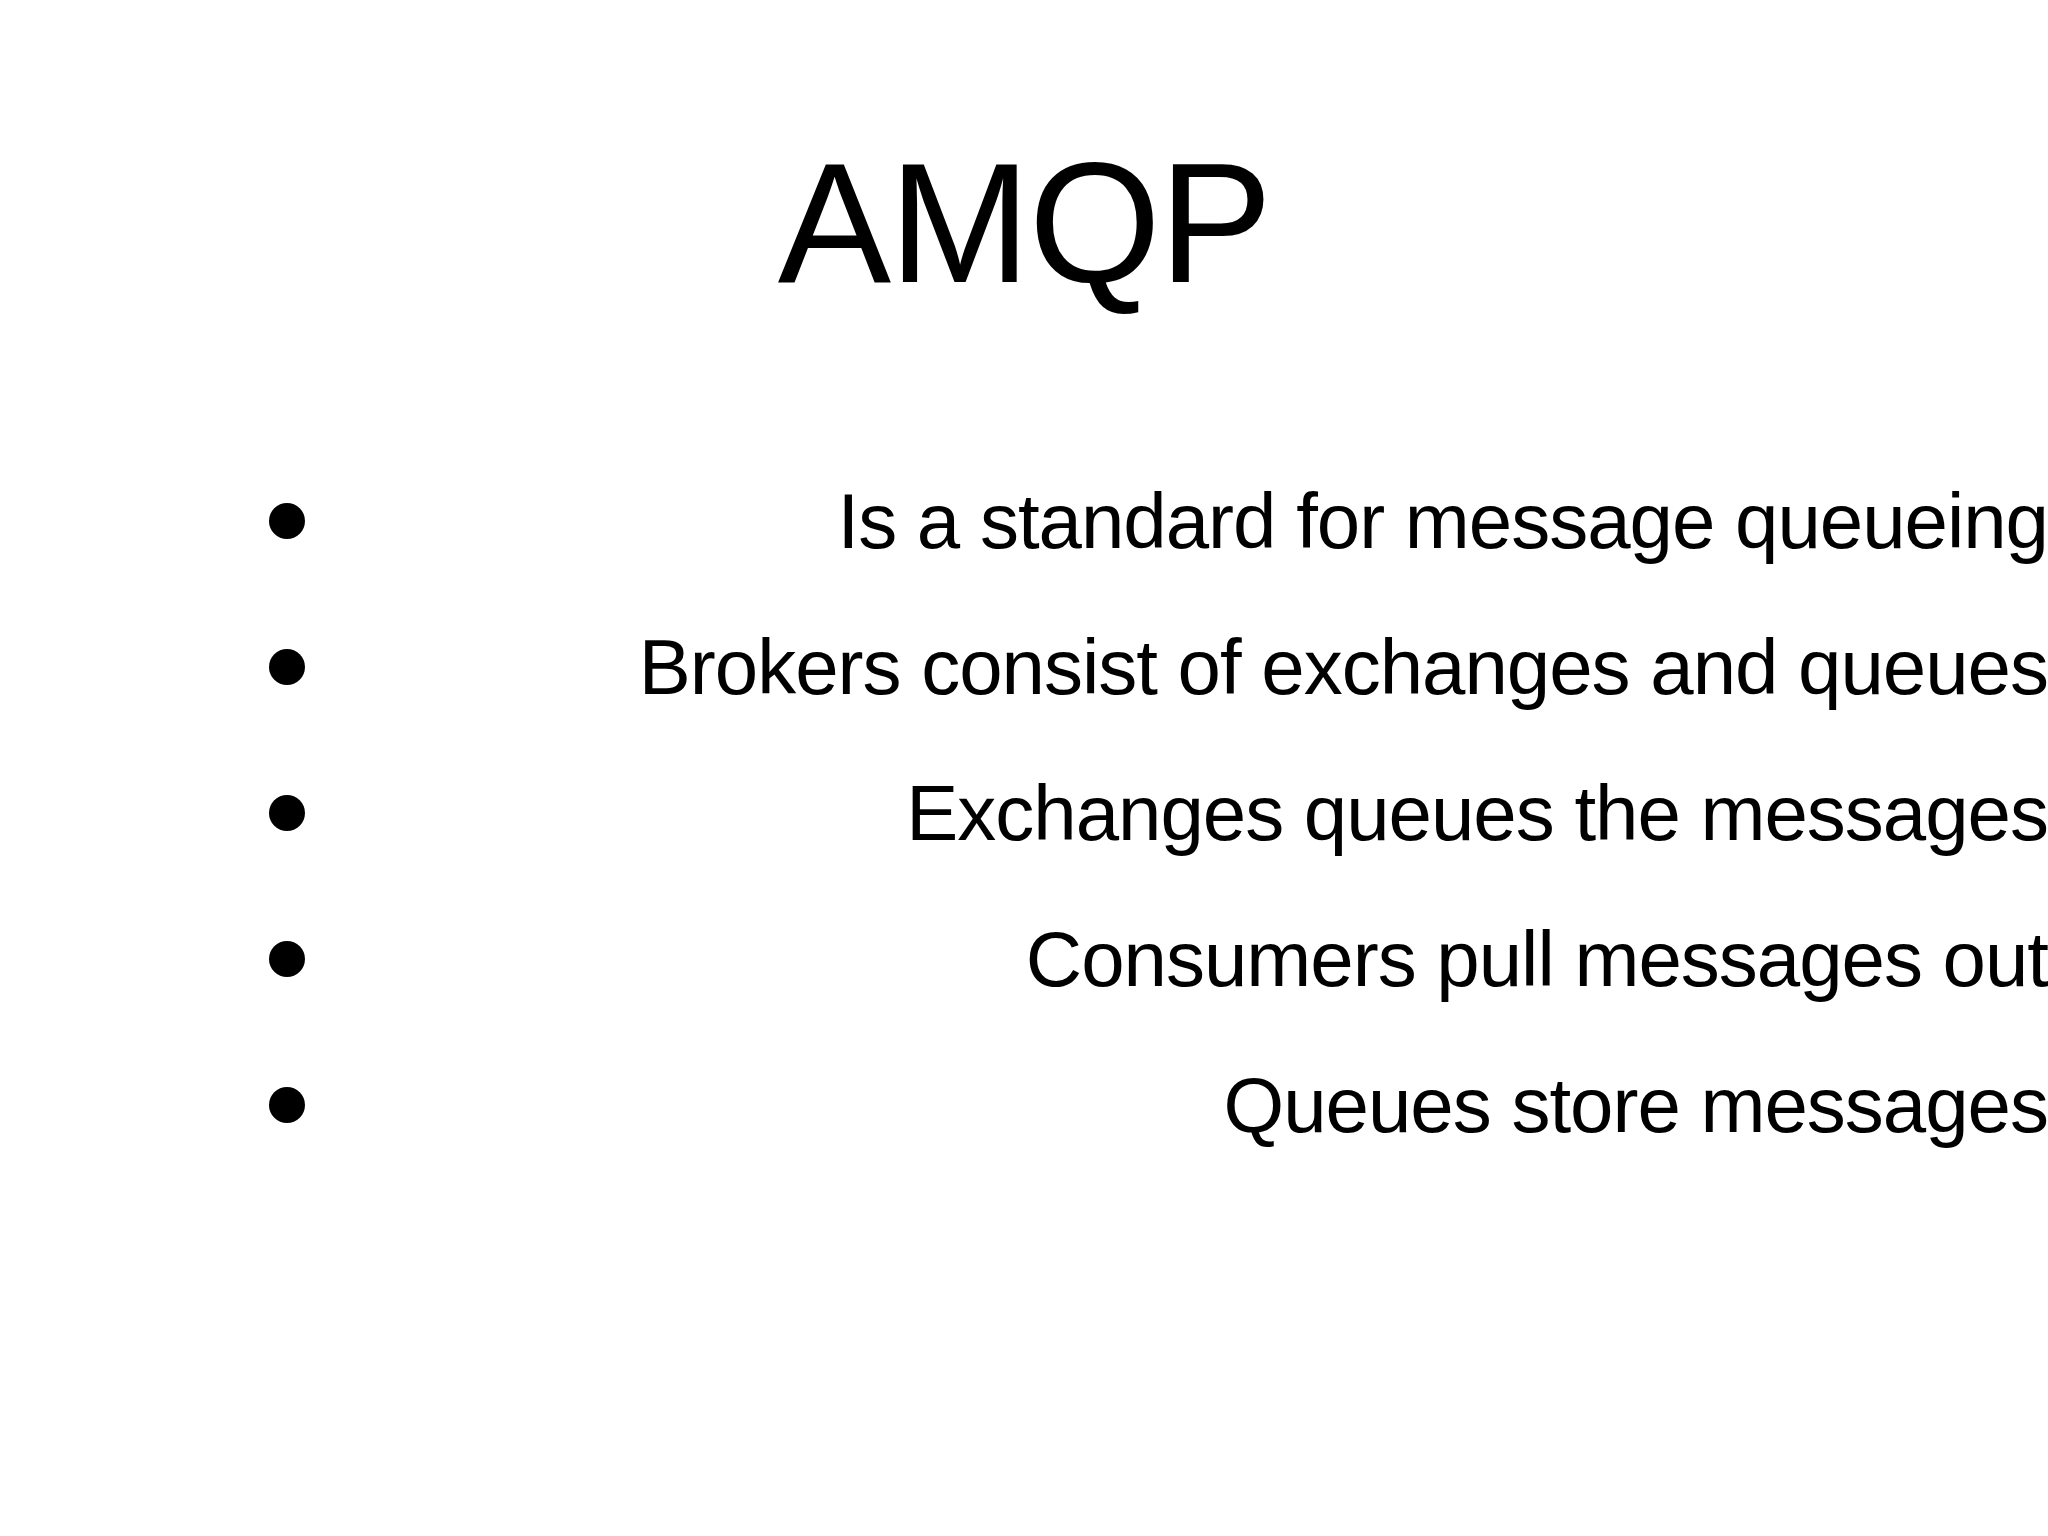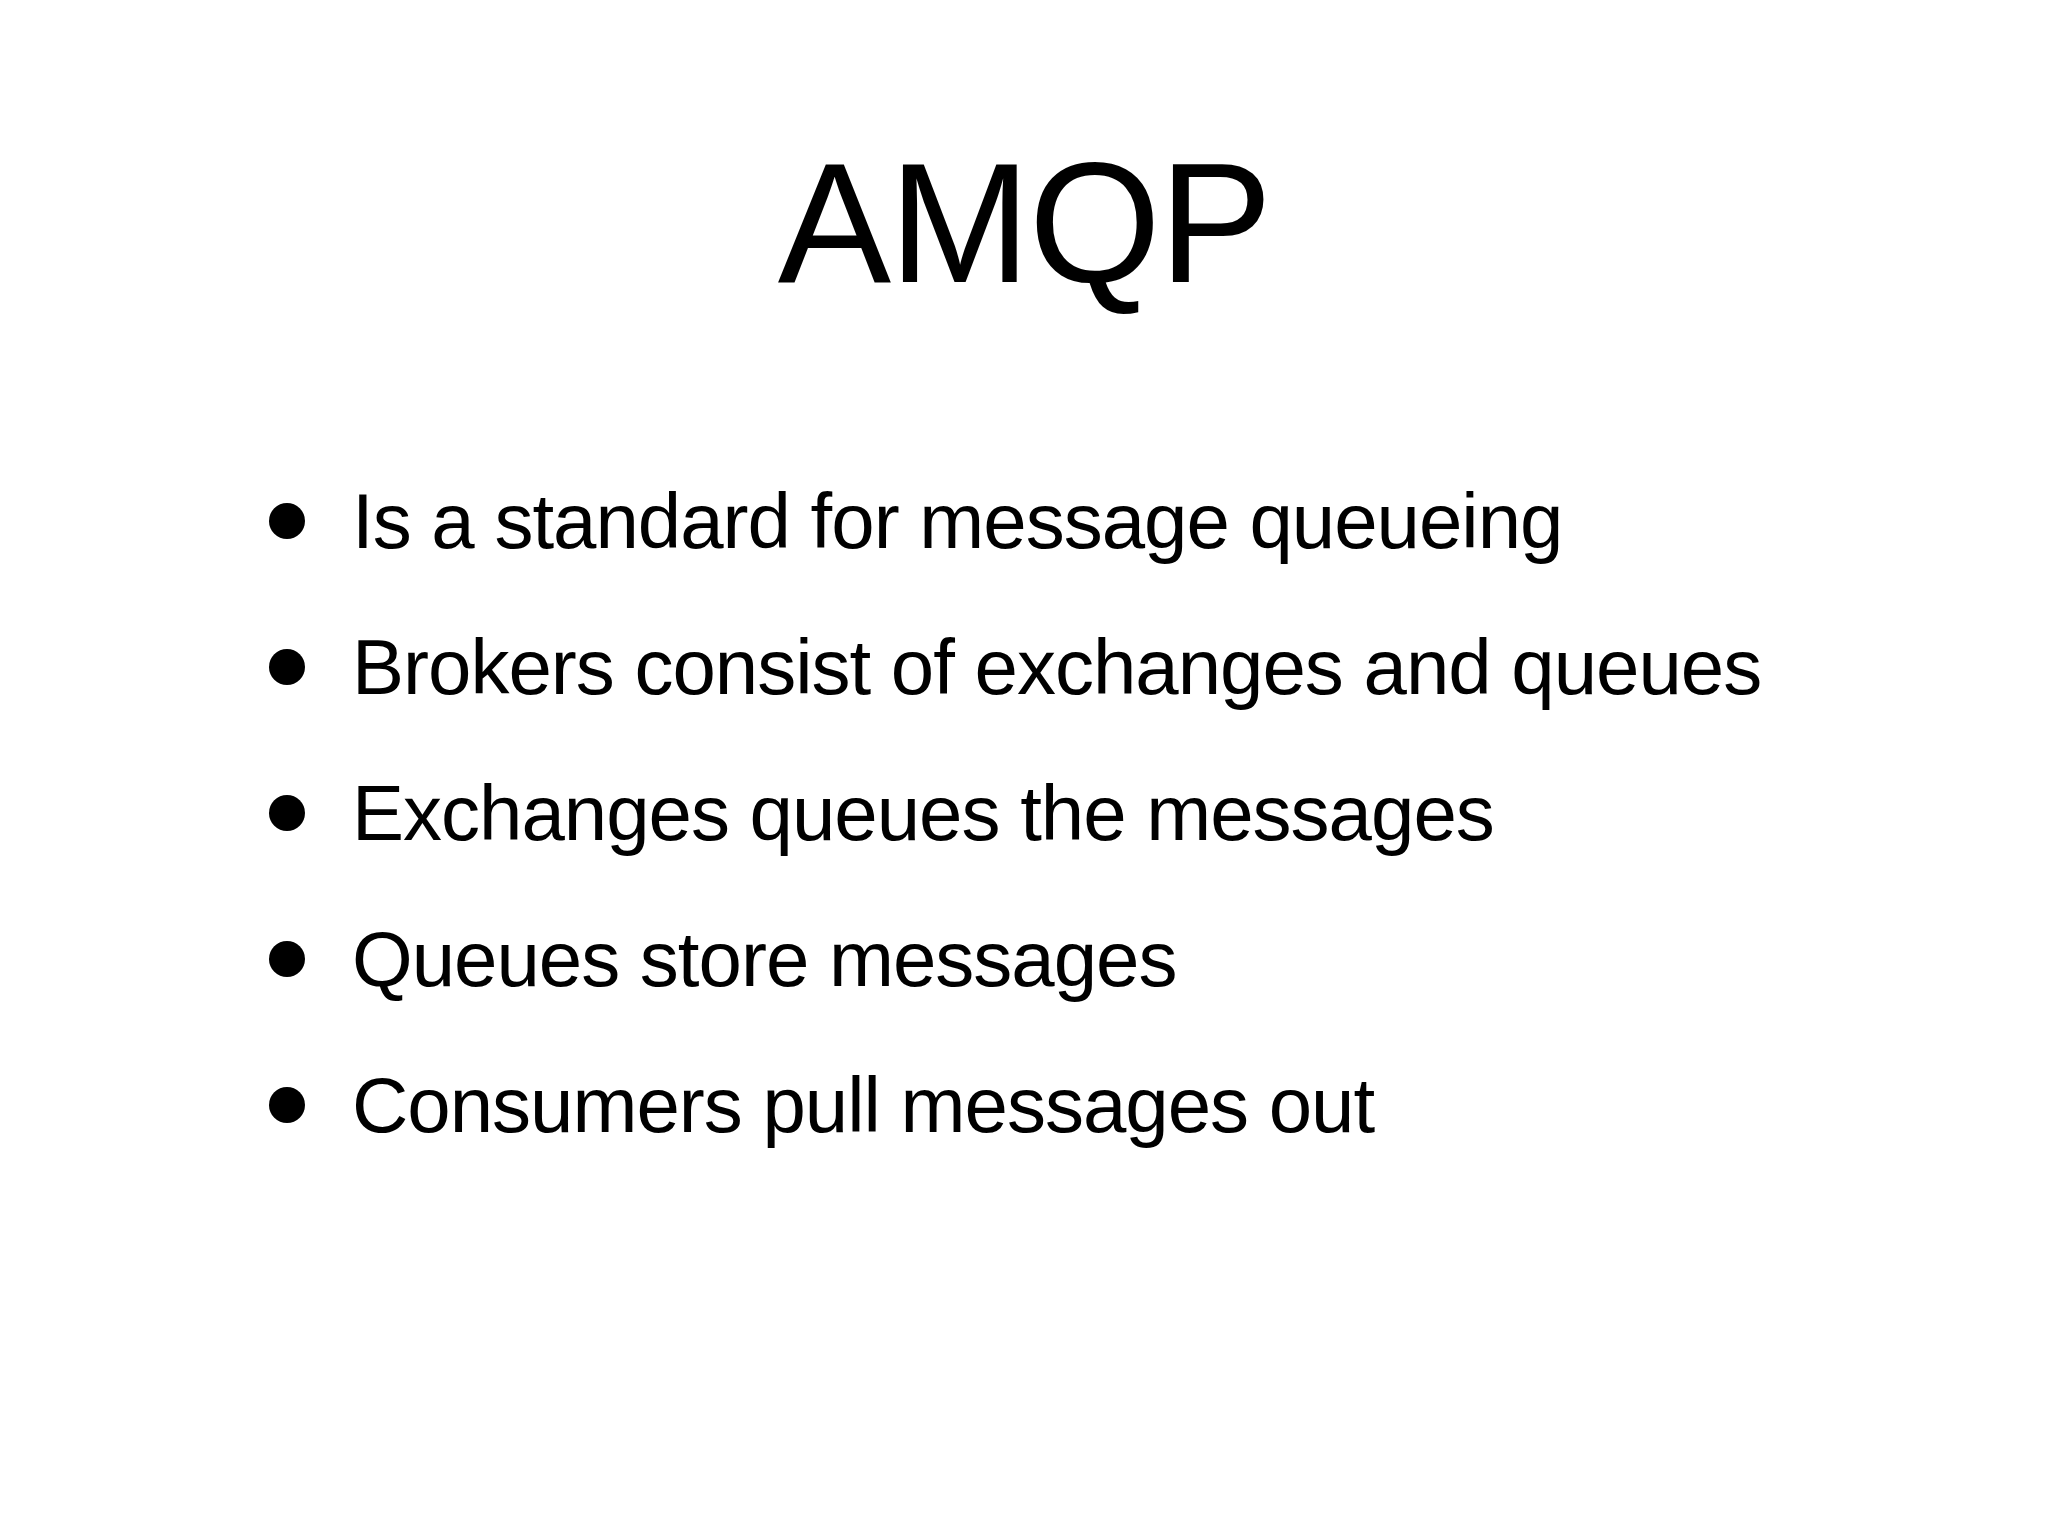--- a/index.html
+++ b/index.html
@@ -39,20 +39,21 @@
     left: 0;
     margin: 0;
     padding: 0;
     list-style: none;
     width: 2048px;
   }
   .bullet-item {
     display: flex;
     align-items: center;
     height: 146px;
+    justify-content: space-between;
   }
   .bullet-dot {
     flex: 0 0 auto;
     width: 36px;
     height: 36px;
     margin-left: 269px;
     border-radius: 50%;
     background: #000000;
   }
   .bullet-text {
@@ -84,23 +85,23 @@
       <span class="bullet-text">Brokers consist of exchanges and queues</span>
     </li>
 
     <li class="bullet-item">
       <span class="bullet-dot"></span>
       <span class="bullet-text">Exchanges queues the messages</span>
     </li>
 
     <li class="bullet-item">
       <span class="bullet-dot"></span>
-      <span class="bullet-text">Queues store messages</span>
+      <span class="bullet-text">Consumers pull messages out</span>
     </li>
 
     <li class="bullet-item">
       <span class="bullet-dot"></span>
-      <span class="bullet-text">Consumers pull messages out</span>
+      <span class="bullet-text">Queues store messages</span>
     </li>
 
   </ul>
 
 </div>
 
 </body></html>

